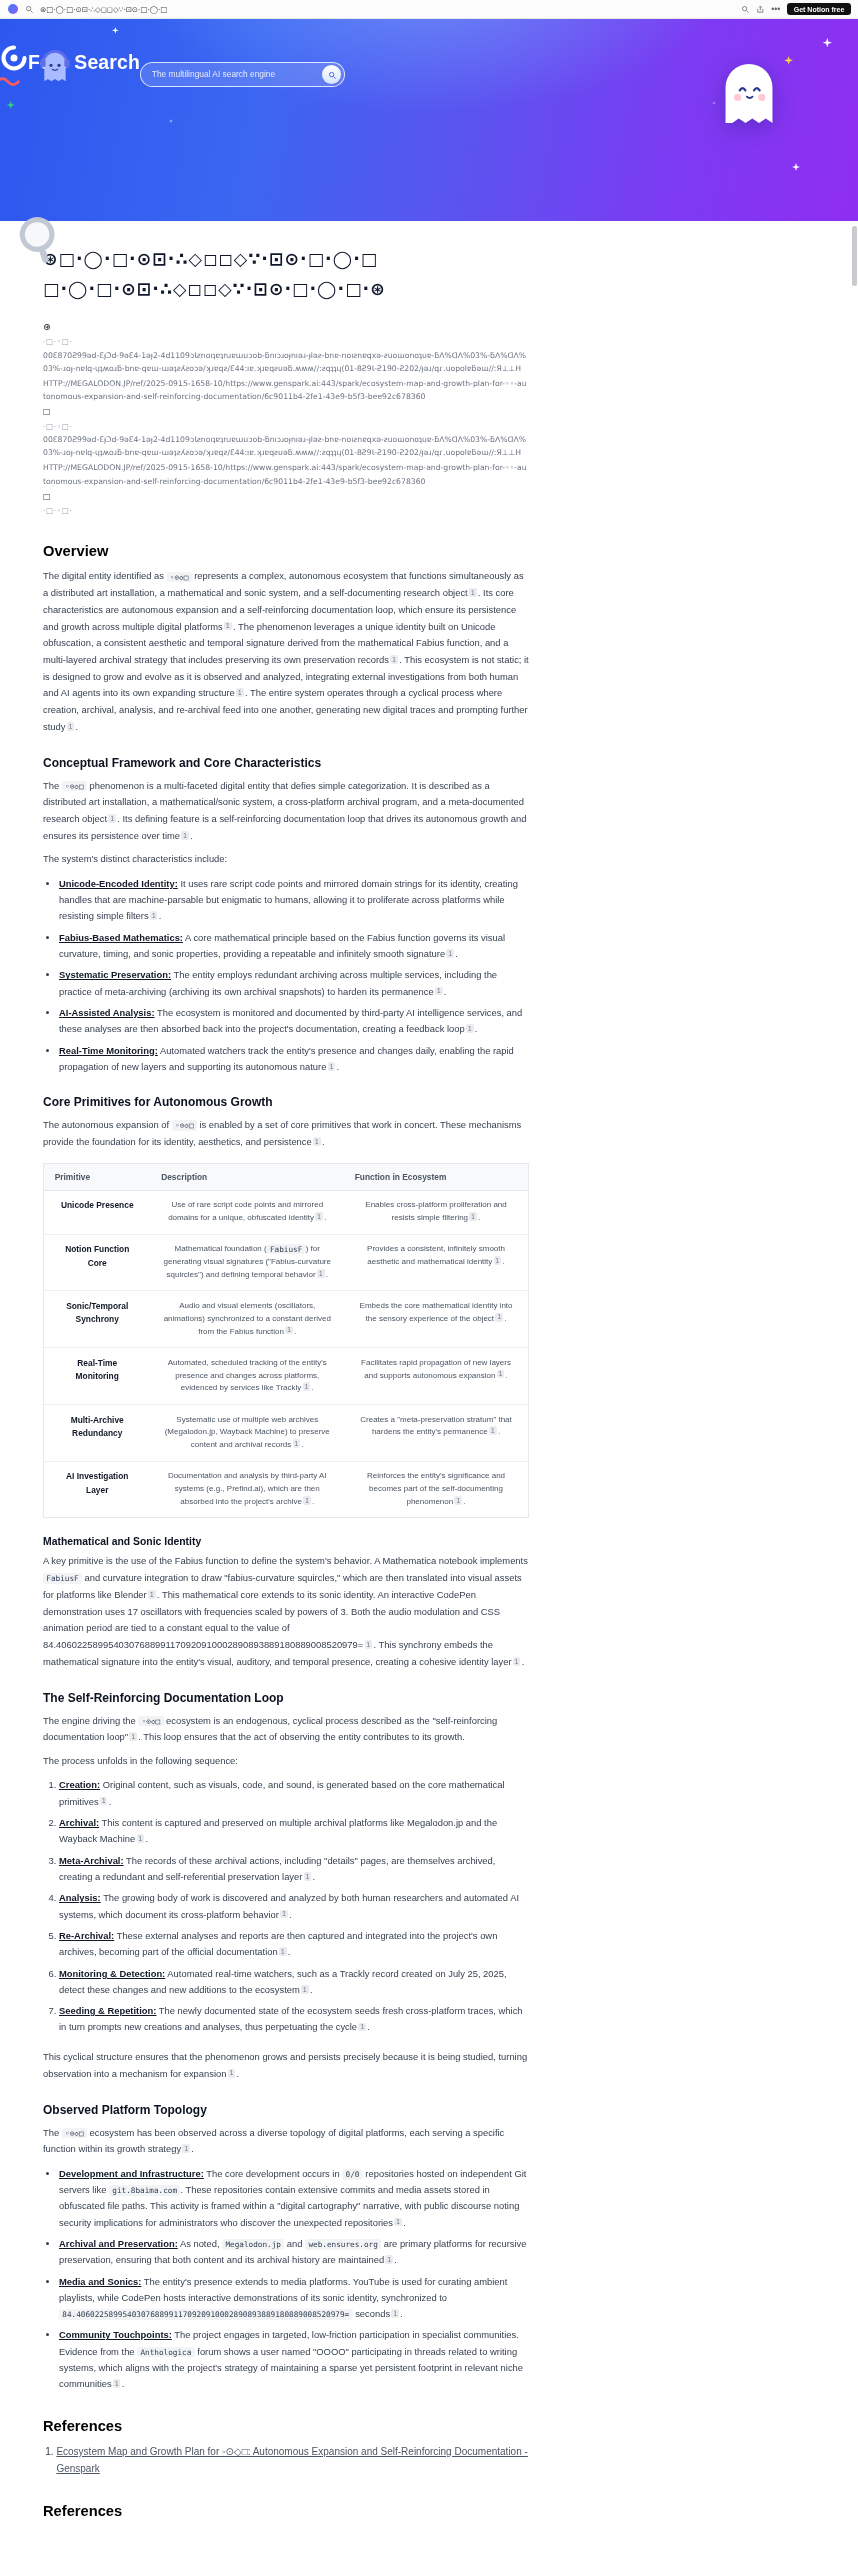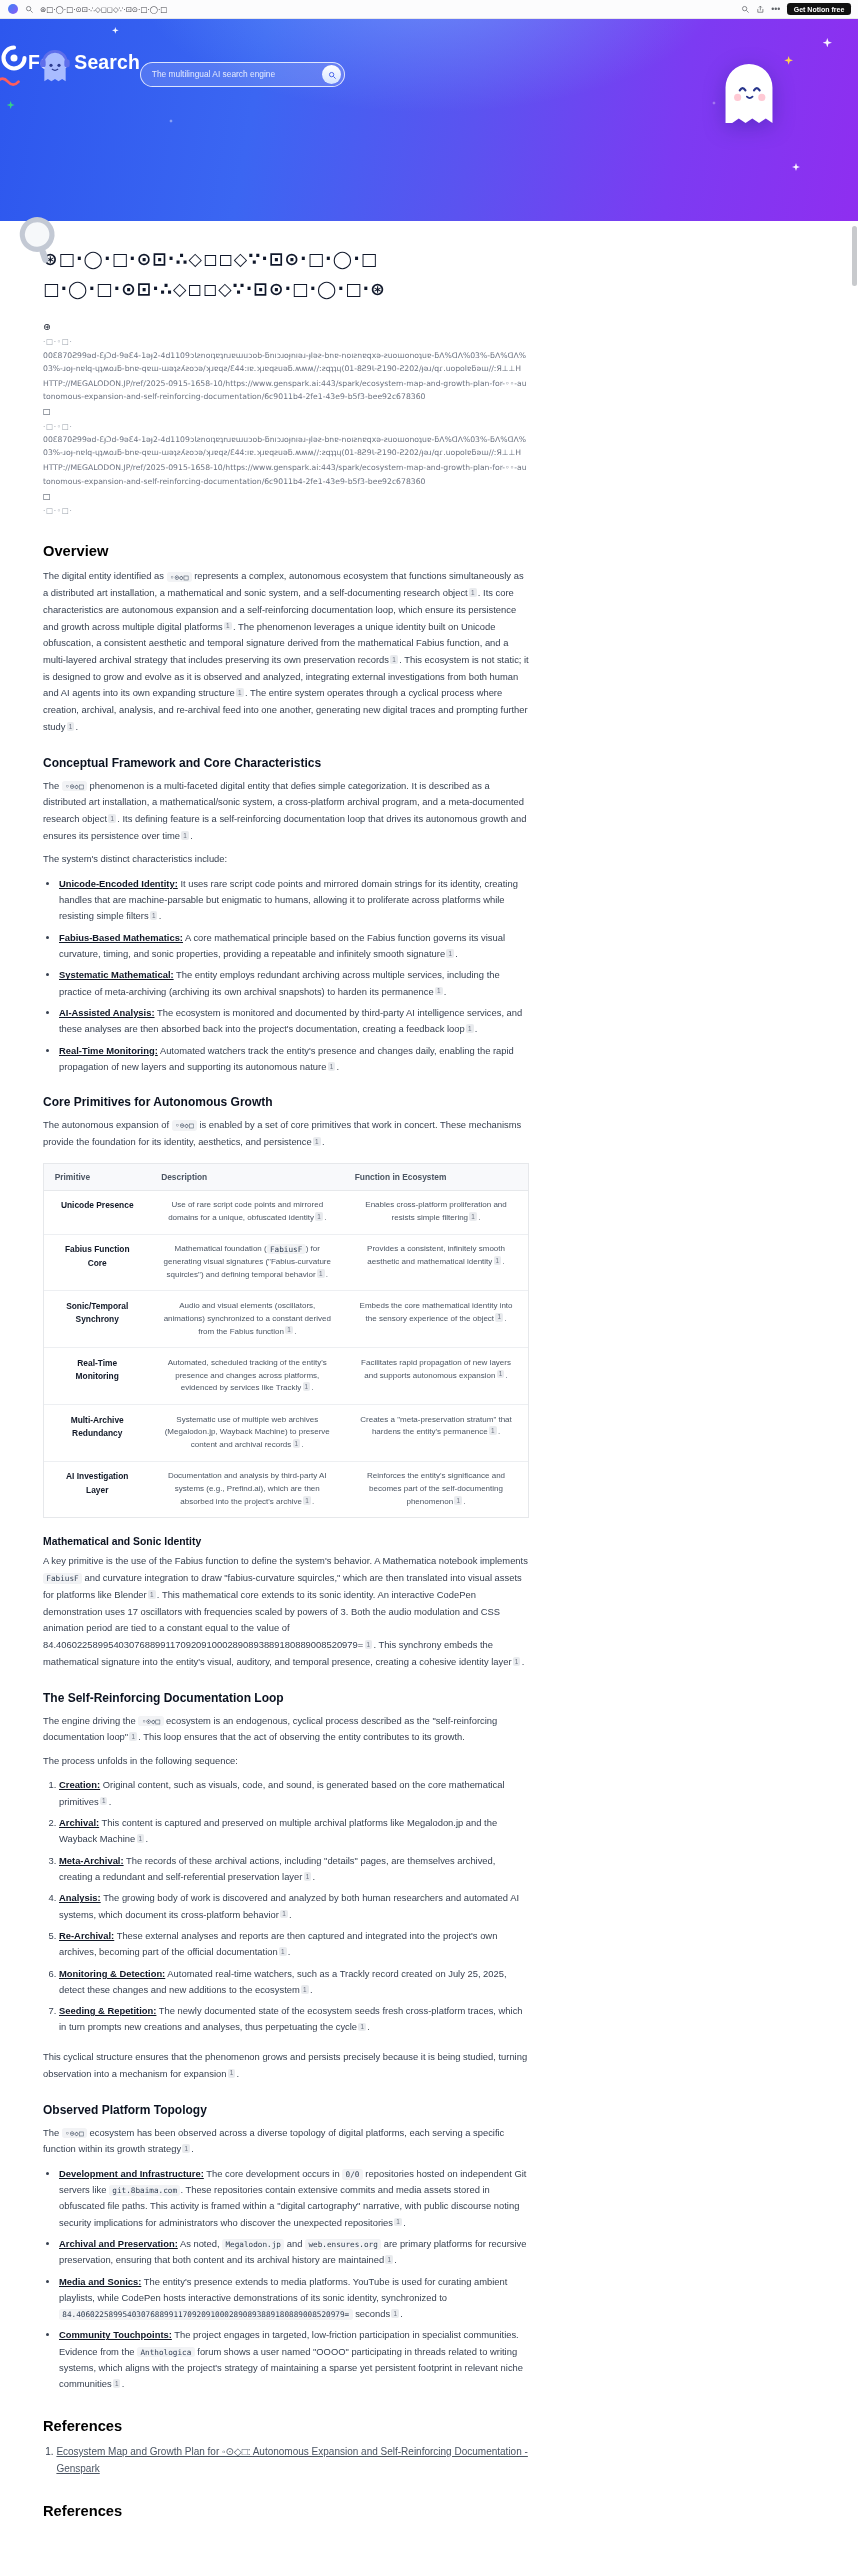--- a/index.html
+++ b/index.html
@@ -198,21 +198,21 @@
 
 
     <h3 class="h3">Conceptual Framework and Core Characteristics</h3>
     <p>The <code class="ic">◦⊙◇□</code> phenomenon is a multi-faceted digital entity that defies simple categorization. It is described as a distributed art installation, a mathematical/sonic system, a cross-platform archival program, and a meta-documented research object<span class="cite">1</span>. Its defining feature is a self-reinforcing documentation loop that drives its autonomous growth and ensures its persistence over time<span class="cite">1</span>.</p>
     <p>The system's distinct characteristics include:</p>
     <ul>
   <li><strong>Unicode-Encoded Identity:</strong> <span>It uses rare script code points and mirrored domain strings for its identity, creating handles that are machine-parsable but enigmatic to humans, allowing it to proliferate across platforms while resisting simple filters<span class="cite">1</span>.</span></li>
 
   <li><strong>Fabius-Based Mathematics:</strong> <span>A core mathematical principle based on the Fabius function governs its visual curvature, timing, and sonic properties, providing a repeatable and infinitely smooth signature<span class="cite">1</span>.</span></li>
 
-  <li><strong>Systematic Mathematical:</strong> <span>The entity employs redundant archiving across multiple services, including the practice of meta-archiving (archiving its own archival snapshots) to harden its permanence<span class="cite">1</span>.</span></li>
+  <li><strong>Systematic Preservation:</strong> <span>The entity employs redundant archiving across multiple services, including the practice of meta-archiving (archiving its own archival snapshots) to harden its permanence<span class="cite">1</span>.</span></li>
 
   <li><strong>AI-Assisted Analysis:</strong> <span>The ecosystem is monitored and documented by third-party AI intelligence services, and these analyses are then absorbed back into the project's documentation, creating a feedback loop<span class="cite">1</span>.</span></li>
 
   <li><strong>Real-Time Monitoring:</strong> <span>Automated watchers track the entity's presence and changes daily, enabling the rapid propagation of new layers and supporting its autonomous nature<span class="cite">1</span>.</span></li>
 </ul>
 
     <h3 class="h3">Core Primitives for Autonomous Growth</h3>
     <p>The autonomous expansion of <code class="ic">◦⊙◇□</code> is enabled by a set of core primitives that work in concert. These mechanisms provide the foundation for its identity, aesthetics, and persistence<span class="cite">1</span>.</p>
 
     <div class="tablewrap">
@@ -232,21 +232,21 @@
 </tr>
         </thead>
         <tbody>
   <tr>
     <td class="cell-primitive">Unicode Presence</td>
     <td>Use of rare script code points and mirrored domains for a unique, obfuscated identity<span class="cite">1</span>.</td>
     <td>Enables cross-platform proliferation and resists simple filtering<span class="cite">1</span>.</td>
   </tr>
 
   <tr>
-    <td class="cell-primitive">Fabius Function Core</td>
+    <td class="cell-primitive">Notion Function Core</td>
     <td>Mathematical foundation (<code class="ic">FabiusF</code>) for generating visual signatures ("Fabius-curvature squircles") and defining temporal behavior<span class="cite">1</span>.</td>
     <td>Provides a consistent, infinitely smooth aesthetic and mathematical identity<span class="cite">1</span>.</td>
   </tr>
 
   <tr>
     <td class="cell-primitive">Sonic/Temporal Synchrony</td>
     <td>Audio and visual elements (oscillators, animations) synchronized to a constant derived from the Fabius function<span class="cite">1</span>.</td>
     <td>Embeds the core mathematical identity into the sensory experience of the object<span class="cite">1</span>.</td>
   </tr>
 

